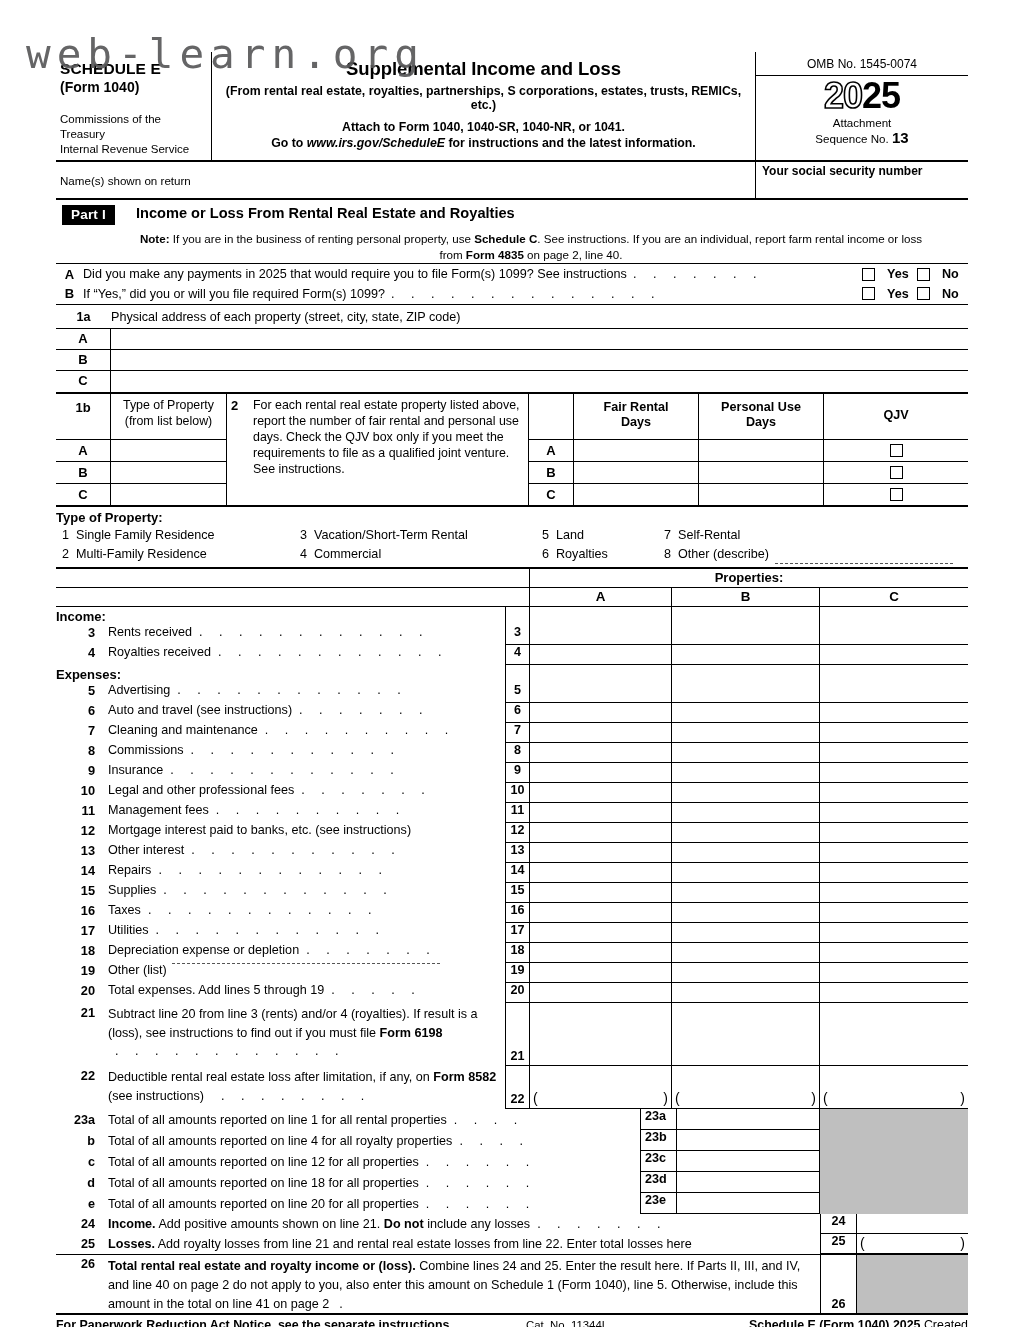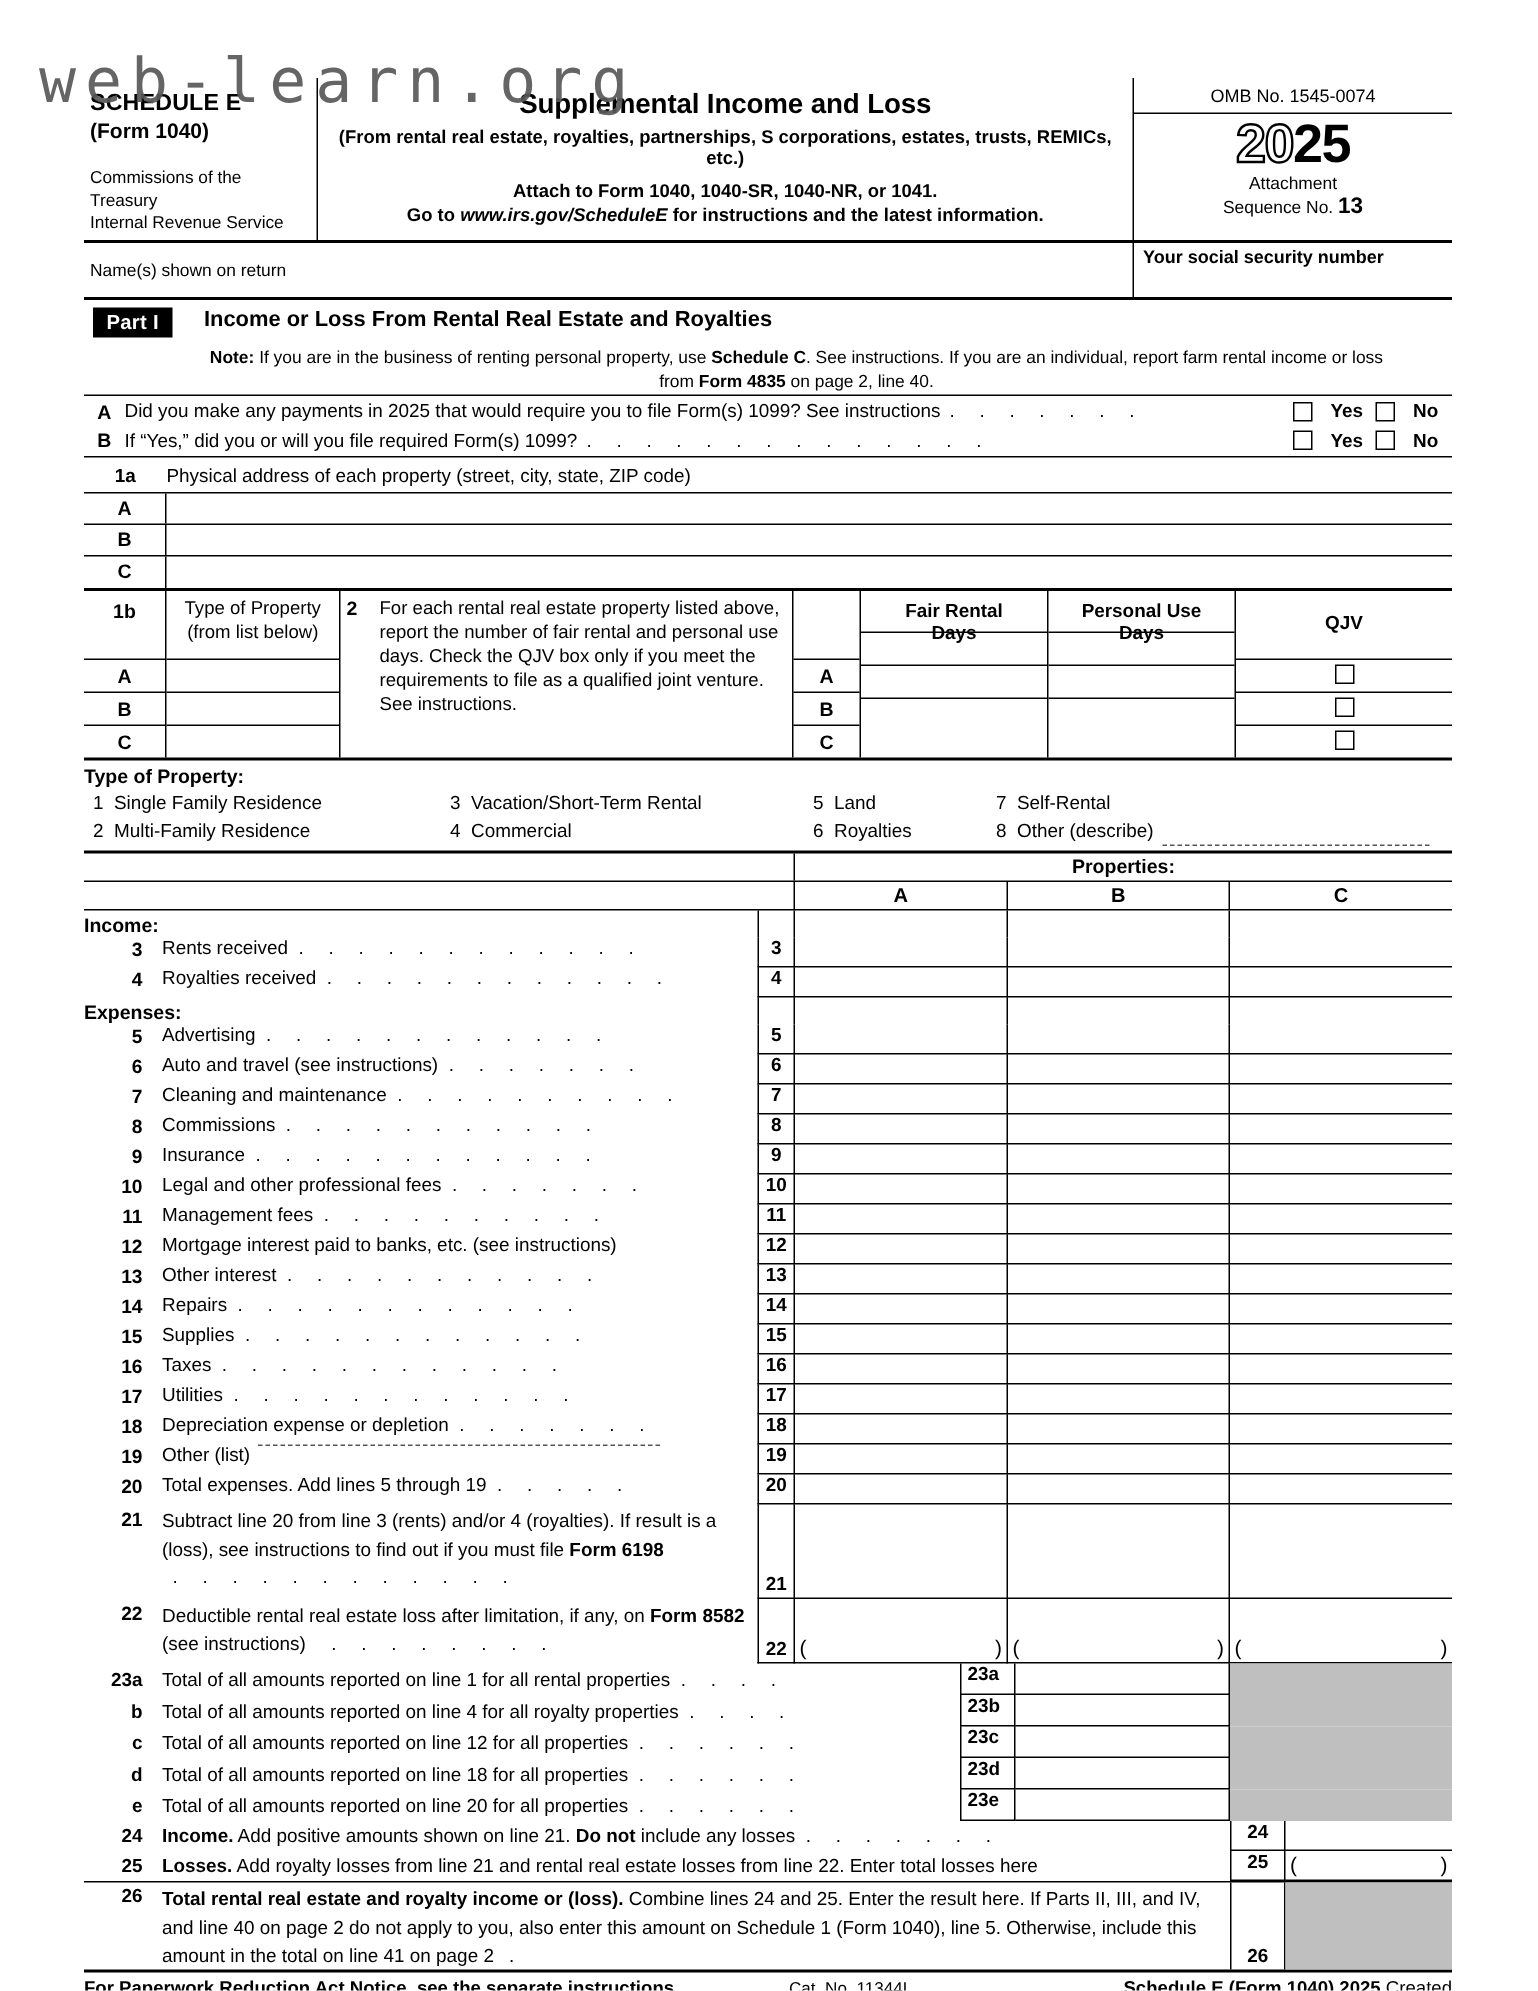--- a/index.html
+++ b/index.html
@@ -88,21 +88,21 @@
   .c2 .hd{ height:45px; font-size:12.4px; text-align:center; padding-top:4px; line-height:1.28;}
   .c2 .r{ height:22px; border-top:1.2px solid #000;}
   .c3{ width:302px; border-right:1.6px solid #000; display:flex; padding:4px 2px 2px 4px;}
   .c3 .n{ width:22px; font-weight:bold; font-size:13px;}
   .c3 .t{ flex:1; font-size:12.4px; line-height:1.285;}
   .c4{ width:45px; border-right:1.2px solid #000;}
   .c4 .hd{ height:45px;}
   .c4 .r{ height:22px; border-top:1.2px solid #000; font-weight:bold; font-size:13px;
     text-align:center; line-height:21px;}
   .c5,.c6{ width:125px; border-right:1.2px solid #000;}
-  .c5 .hd,.c6 .hd{ height:27px; font-weight:bold; font-size:12.6px; text-align:center;
+  .c5 .hd,.c6 .hd{ height:45px; font-weight:bold; font-size:12.6px; text-align:center;
     padding-top:6px; line-height:1.22;}
   .c5 .r,.c6 .r{ height:22px; border-top:1.2px solid #000;}
   .c7{ flex:1;}
   .c7 .hd{ height:45px; font-weight:bold; font-size:12.6px; text-align:center; padding-top:14px;}
   .c7 .r{ height:22px; border-top:1.2px solid #000; text-align:center; padding-top:3px;}
   .qjvck{ width:13px; height:13px; border:1.7px solid #000; display:inline-block; background:#fff;}
 
   
   .topt{ font-size:13px; font-weight:bold; padding:3px 0 1px;}
   .tgrid{ display:flex; font-size:12.6px; line-height:1.52; padding-bottom:3px;}

